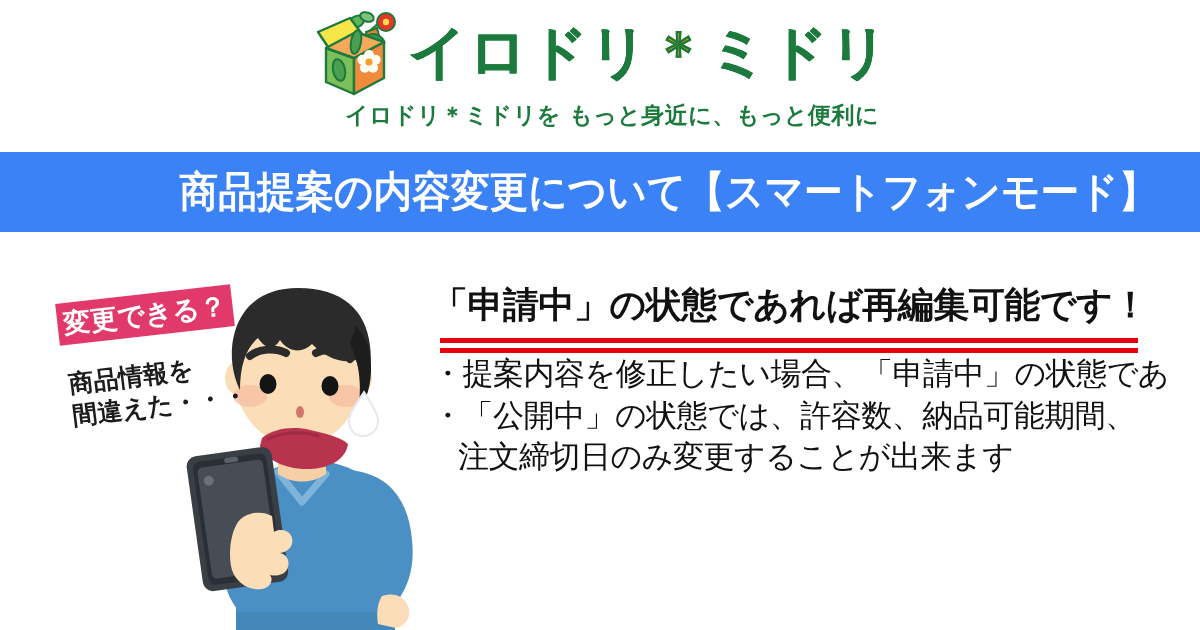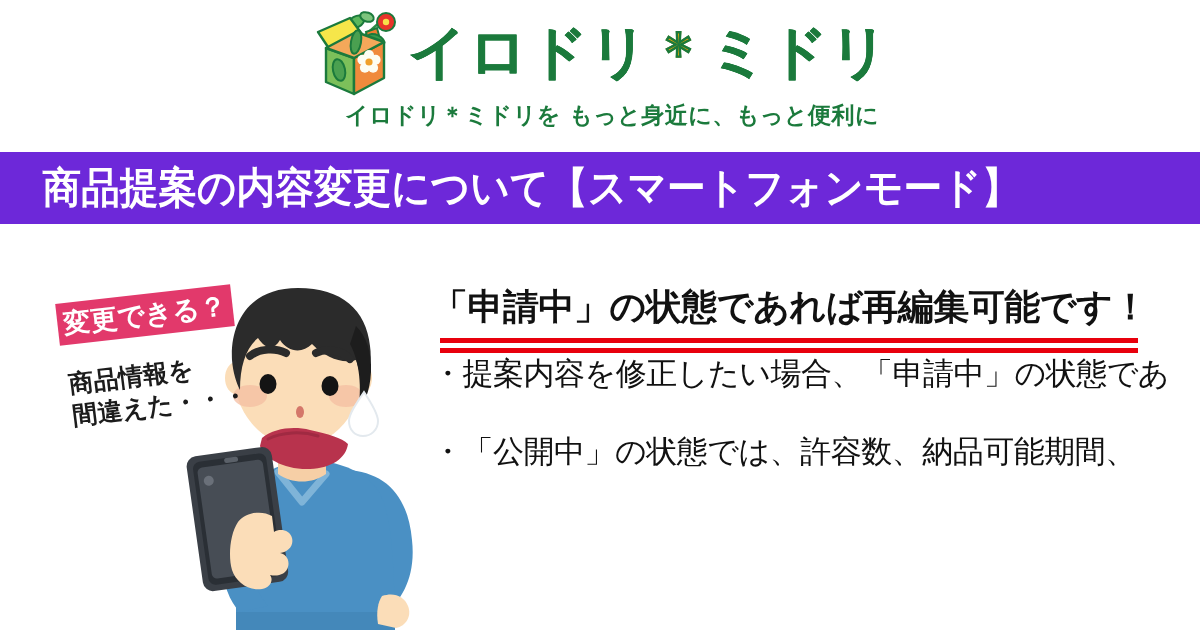--- a/index.html
+++ b/index.html
@@ -64,25 +64,25 @@
     letter-spacing: 0.5px;
     white-space: nowrap;
     margin-left: 12px;
   }
 
   
   .banner {
     position: absolute;
     left: 0; top: 152px;
     width: 1200px;
-    height: 72px;
-    background: #6d28d9;
+    height: 80px;
+    background: #3b82f6;
     display: flex;
     align-items: center;
-    justify-content: flex-start;
+    justify-content: flex-end;
   }
   .banner-title {
     font-family: "DejaVu Sans", "Liberation Sans", sans-serif;
     font-size: 42px;
     font-weight: bold;
     color: #ffffff;
     letter-spacing: 0px;
     white-space: nowrap;
     line-height: 1;
     transform: scaleX(0.92);
@@ -147,21 +147,21 @@
   .person svg { display: block; }
 
   
   .rtext {
     position: absolute;
     left: 432px;
     top: 285px;
     width: 750px;
   }
   .headline {
-    font-family: Liberation Serif, serif;
+    font-family: Liberation Mono, monospace;
     font-size: 36px;
     font-weight: bold;
     color: #111111;
     line-height: 1.25;
     white-space: nowrap;
     letter-spacing: -0.5px;
   }
   .redline-wrap {
     margin-top: 8px;
     margin-left: 8px;
@@ -178,21 +178,21 @@
     font-family: "DejaVu Sans", "Liberation Sans", sans-serif;
     font-size: 31px;
     font-weight: normal;
     color: #111111;
     line-height: 1.34;
     letter-spacing: -0.5px;
     white-space: nowrap;
   }
   .bullet .l2 { display: block; padding-left: 26px; }
   .bullet.first { }
-  .bullet.second { margin-top: 36px; }
+  .bullet.second { }
 </style>
 </head>
 <body>
 
 <div class="header">
 
   <div class="logo-row">
 
     <div class="logo-mark">
       <svg viewBox="0 0 92 88" width="92" height="88" aria-hidden="true">
@@ -328,14 +328,15 @@
     <div class="redline"></div>
     <div class="redline second"></div>
   </div>
 
   <div class="bullet first">
     <span class="l1">・提案内容を修正したい場合、「申請中」の状態であ</span>
   </div>
 
   <div class="bullet second">
     <span class="l1">・「公開中」の状態では、許容数、納品可能期間、</span>
+    <span class="l2">注文締切日のみ変更することが出来ます</span>
   </div>
 </div>
 
 </body></html>

